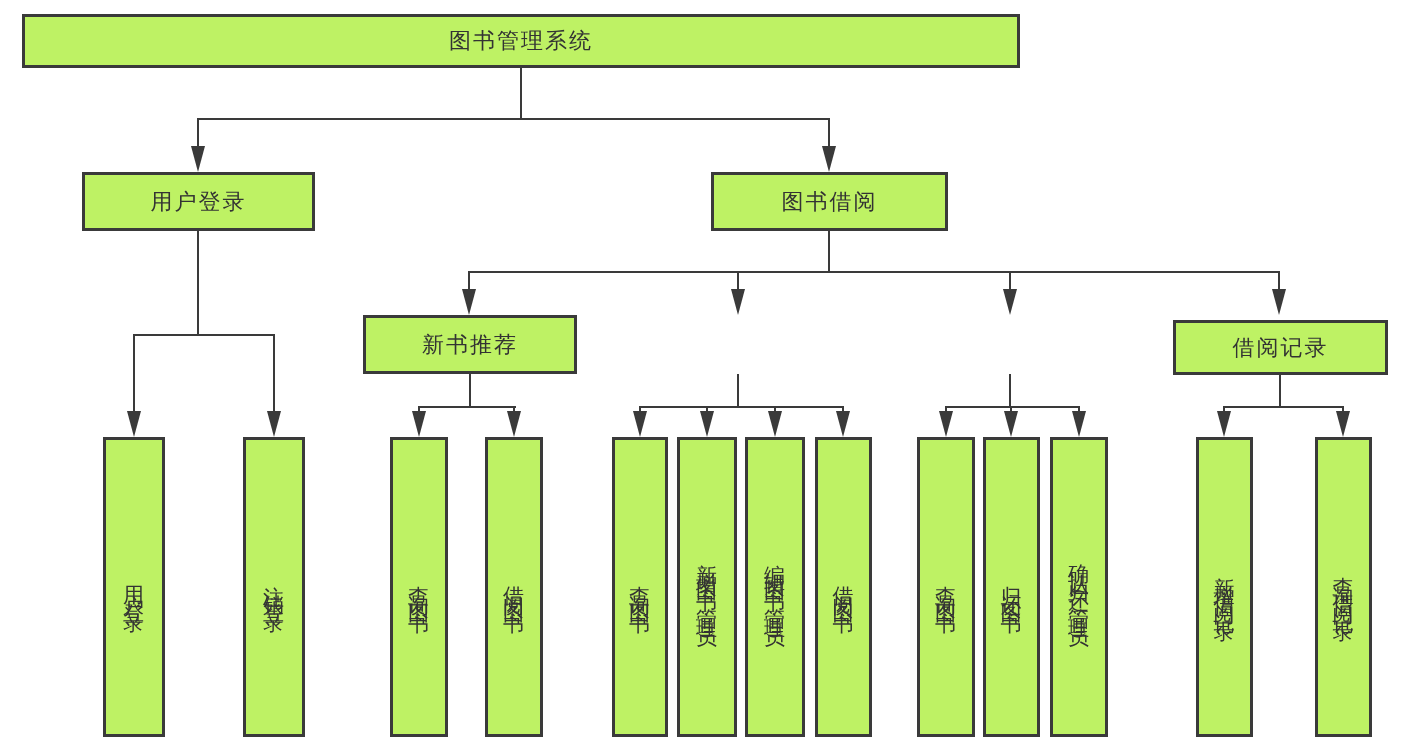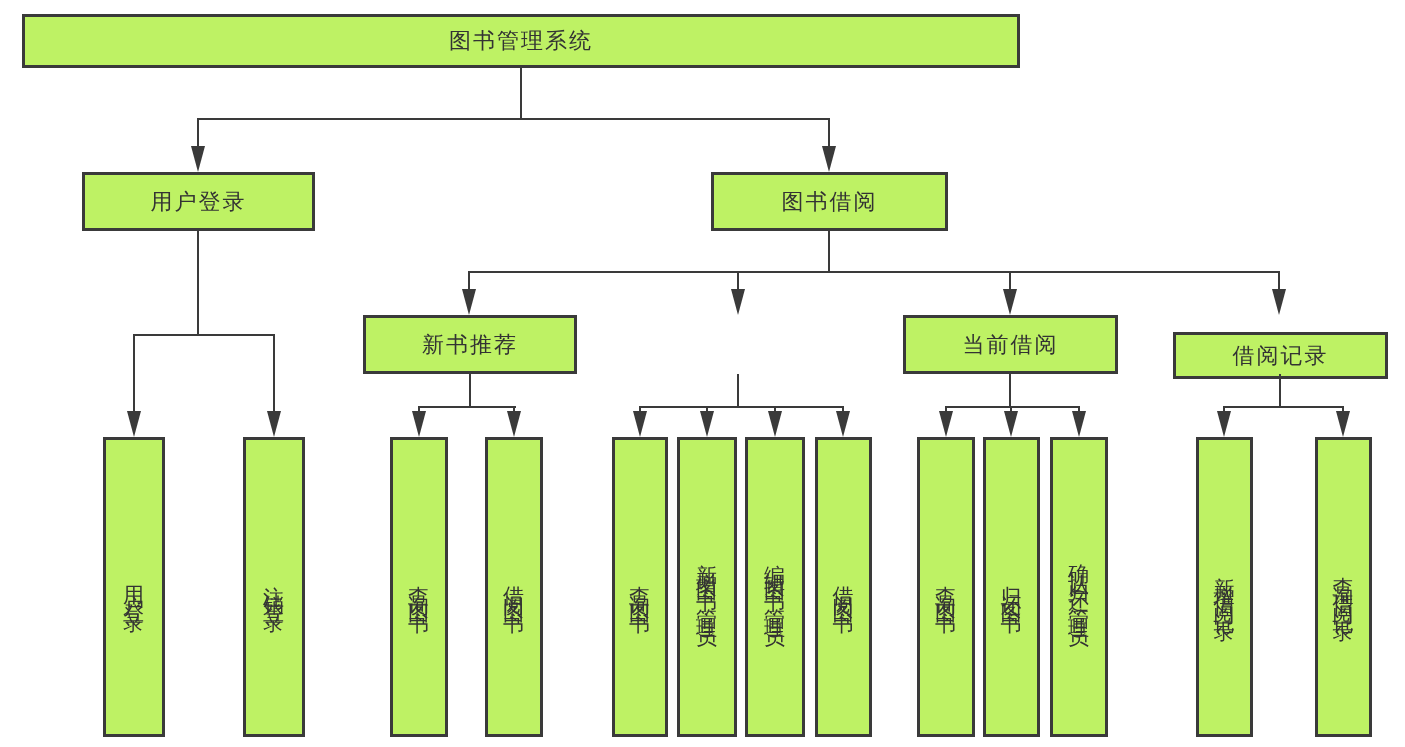--- a/index.html
+++ b/index.html
@@ -55,22 +55,21 @@
 <body>
 
 <div class="canvas">
 
   <div class="box hbox" style="left:22px;top:14px;width:998px;height:54px">图书管理系统</div>
 
   <div class="box hbox" style="left:82px;top:172px;width:233px;height:59px">用户登录</div>
   <div class="box hbox" style="left:711px;top:172px;width:237px;height:59px">图书借阅</div>
 
   <div class="box hbox" style="left:363px;top:315px;width:214px;height:59px">新书推荐</div>
-  <div class="box hbox" style="left:903px;top:315px;width:215px;height:59px">当前借阅</div>
-  <div class="box hbox" style="left:1173px;top:332px;width:215px;height:47px">借阅记录</div>
+  <div class="box hbox" style="left:1173px;top:320px;width:215px;height:55px">借阅记录</div>
 
   <div class="box vbox" style="left:103px;top:437px;width:62px;height:300px">用户登录</div>
   <div class="box vbox" style="left:243px;top:437px;width:62px;height:300px">注销登录</div>
 
   <div class="box vbox" style="left:390px;top:437px;width:58px;height:300px">查询图书</div>
   <div class="box vbox" style="left:485px;top:437px;width:58px;height:300px">借阅图书</div>
 
   <div class="box vbox" style="left:612px;top:437px;width:56px;height:300px">查询图书</div>
   <div class="box vbox" style="left:677px;top:437px;width:60px;height:300px">新增图书（管理员）</div>
   <div class="box vbox" style="left:745px;top:437px;width:60px;height:300px">编辑图书（管理员）</div>

